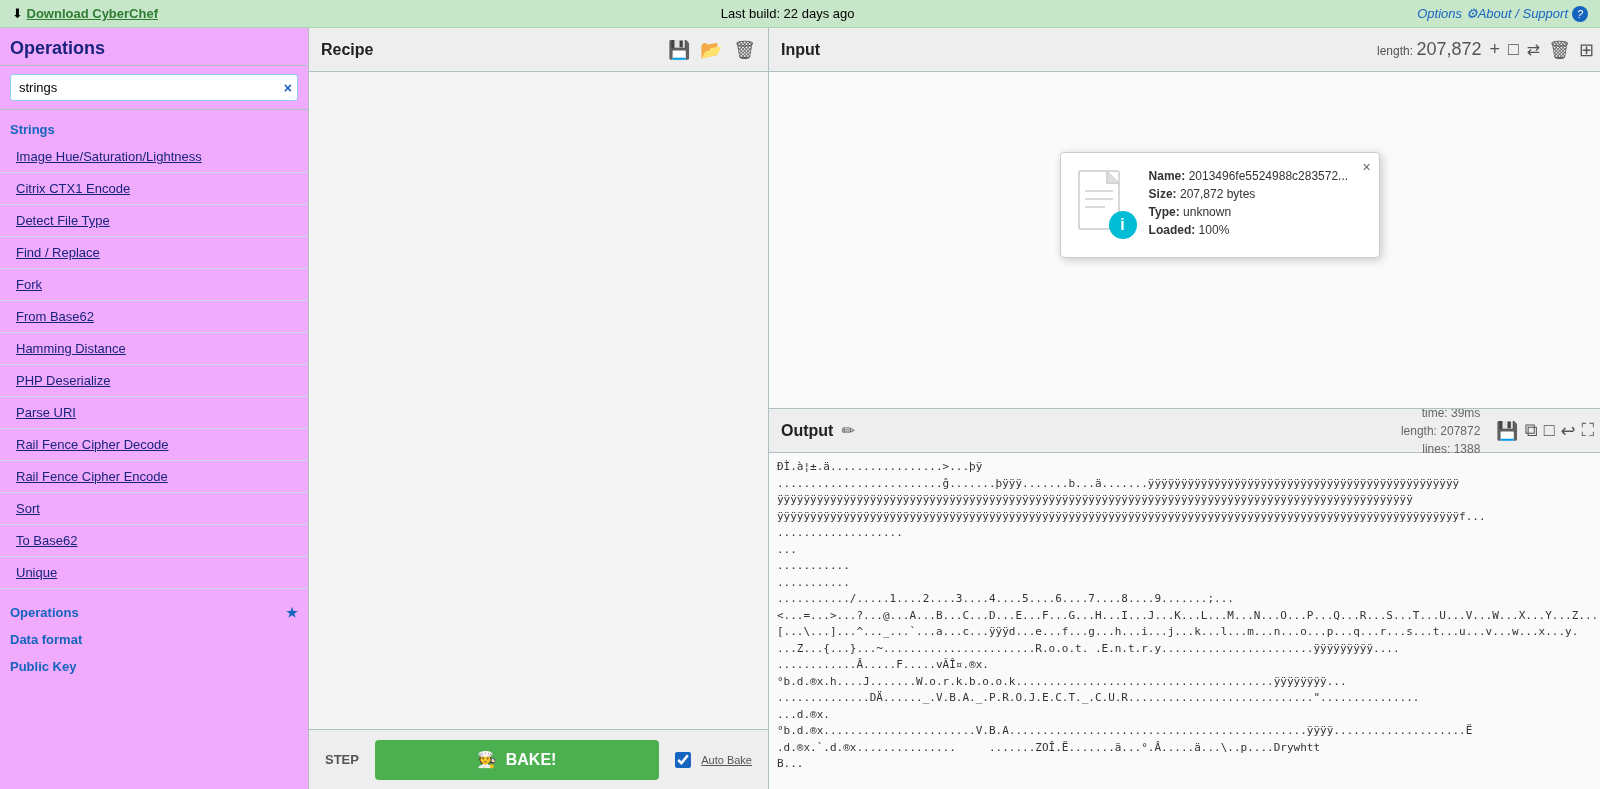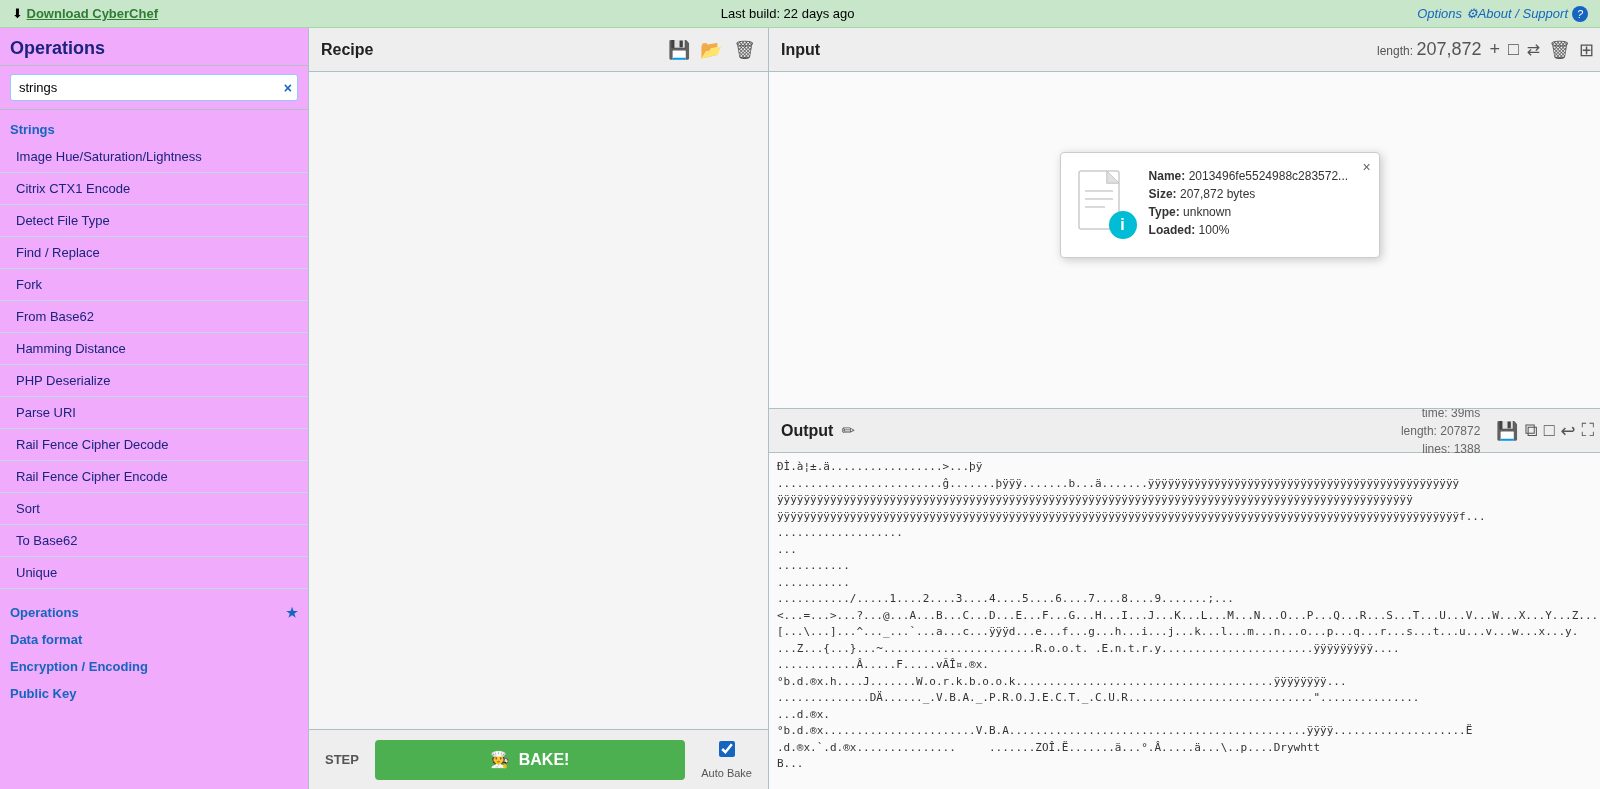--- a/index.html
+++ b/index.html
@@ -75,20 +75,21 @@
       display: flex;
       align-items: center;
       justify-content: space-between;
     }
     .ops-item {
       padding: 8px 10px 8px 16px;
       color: #1a237e;
       cursor: pointer;
       border-bottom: 1px solid #d0e4f0;
       font-size: 13px;
+      text-decoration: underline;
     }
     .ops-category {
       padding: 8px 10px 4px 10px;
       font-weight: bold;
       color: #1565c0;
       font-size: 13px;
       cursor: pointer;
     }
 
     
@@ -138,25 +139,26 @@
       font-size: 16px;
       font-weight: bold;
       cursor: pointer;
       display: flex;
       align-items: center;
       justify-content: center;
       gap: 8px;
     }
     #auto-bake-container {
       display: flex;
-      flex-direction: column;
+      flex-direction: row;
       align-items: center;
       gap: 10px;
       font-size: 12px;
       color: #555;
+      text-decoration: underline;
     }
     #auto-bake-cb { width: 16px; height: 16px; accent-color: #1565c0; }
 
     
     #io-area {
       flex: 1;
       display: flex;
       flex-direction: column;
       background: #f5f5f5;
     }
@@ -321,23 +323,20 @@
       <div class="ops-item divider-line"><span>Sort</span></div>
       <div class="ops-item divider-line"><span>To Base62</span></div>
       <div class="ops-item divider-line"><span>Unique</span></div>
 
       <div class="ops-section-header" style="margin-top:8px;">
         <span>Operations</span>
         <span style="color:#1565c0;">★</span>
       </div>
       <div class="ops-category">
         <span>Data format</span>
-      </div>
-      <div class="ops-category">
-        <span>Encryption / Encoding</span>
       </div>
       <div class="ops-category">
         <span>Public Key</span>
       </div>
     </div>
   </div>
 
   <div id="recipe-panel">
     <div id="recipe-header">
       <span id="recipe-title">Recipe</span>

